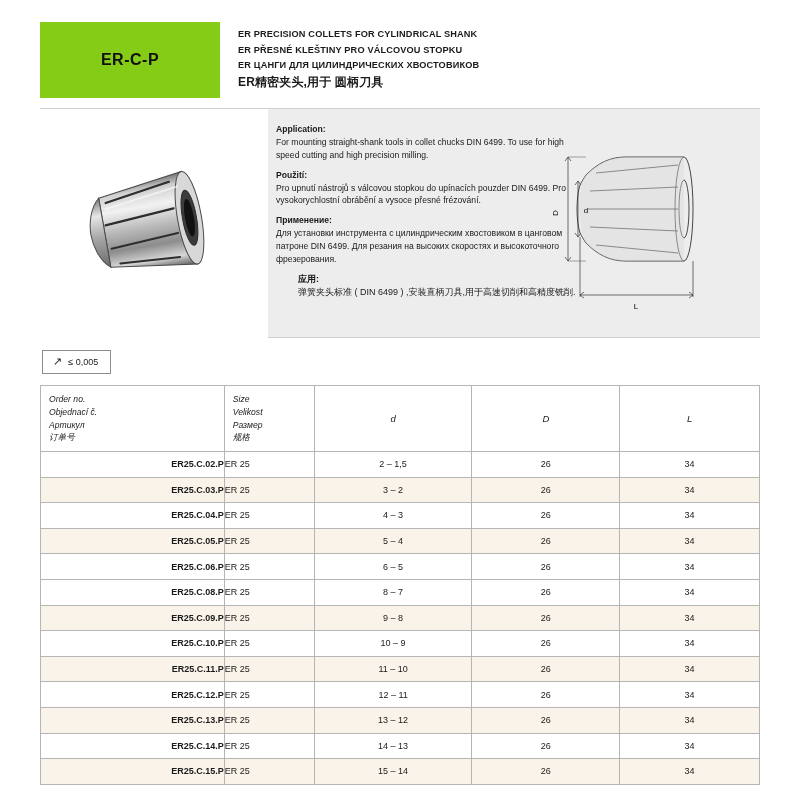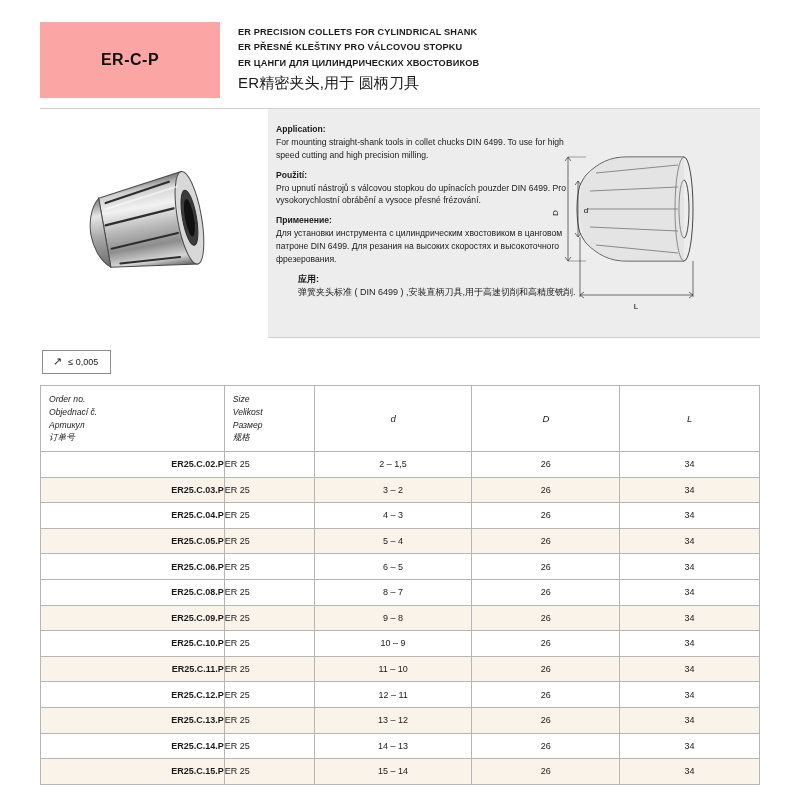--- a/index.html
+++ b/index.html
@@ -15,40 +15,40 @@
   .page { width: 800px; height: 800px; position: relative; }
 
   
   .header {
     position: absolute; left: 40px; top: 22px;
     width: 720px; height: 76px;
     display: flex;
   }
   .header-badge {
     width: 180px; height: 76px;
-    background: #fca5a5;
+    background: #84cc16;
     display: flex; align-items: center; justify-content: center;
     color: #111;
     font-weight: bold;
     font-size: 16px;
     letter-spacing: 0.5px;
   }
   .header-titles {
     flex: 1;
     padding-left: 18px;
     display: flex; flex-direction: column; justify-content: center;
     gap: 2px;
   }
   .header-titles .t {
     font-size: 9.2px;
     font-weight: bold;
     letter-spacing: 0.15px;
     line-height: 1.45;
   }
-  .header-titles .t.cjk { font-size: 15px; font-weight: normal; }
+  .header-titles .t.cjk { font-size: 12px; font-weight: bold; }
 
   
   .band {
     position: absolute; left: 40px; top: 108px;
     width: 720px; height: 230px;
     background: #ededed;
     border-top: 1px solid #cfcfcf;
     border-bottom: 1px solid #cfcfcf;
   }
   .band-left {

